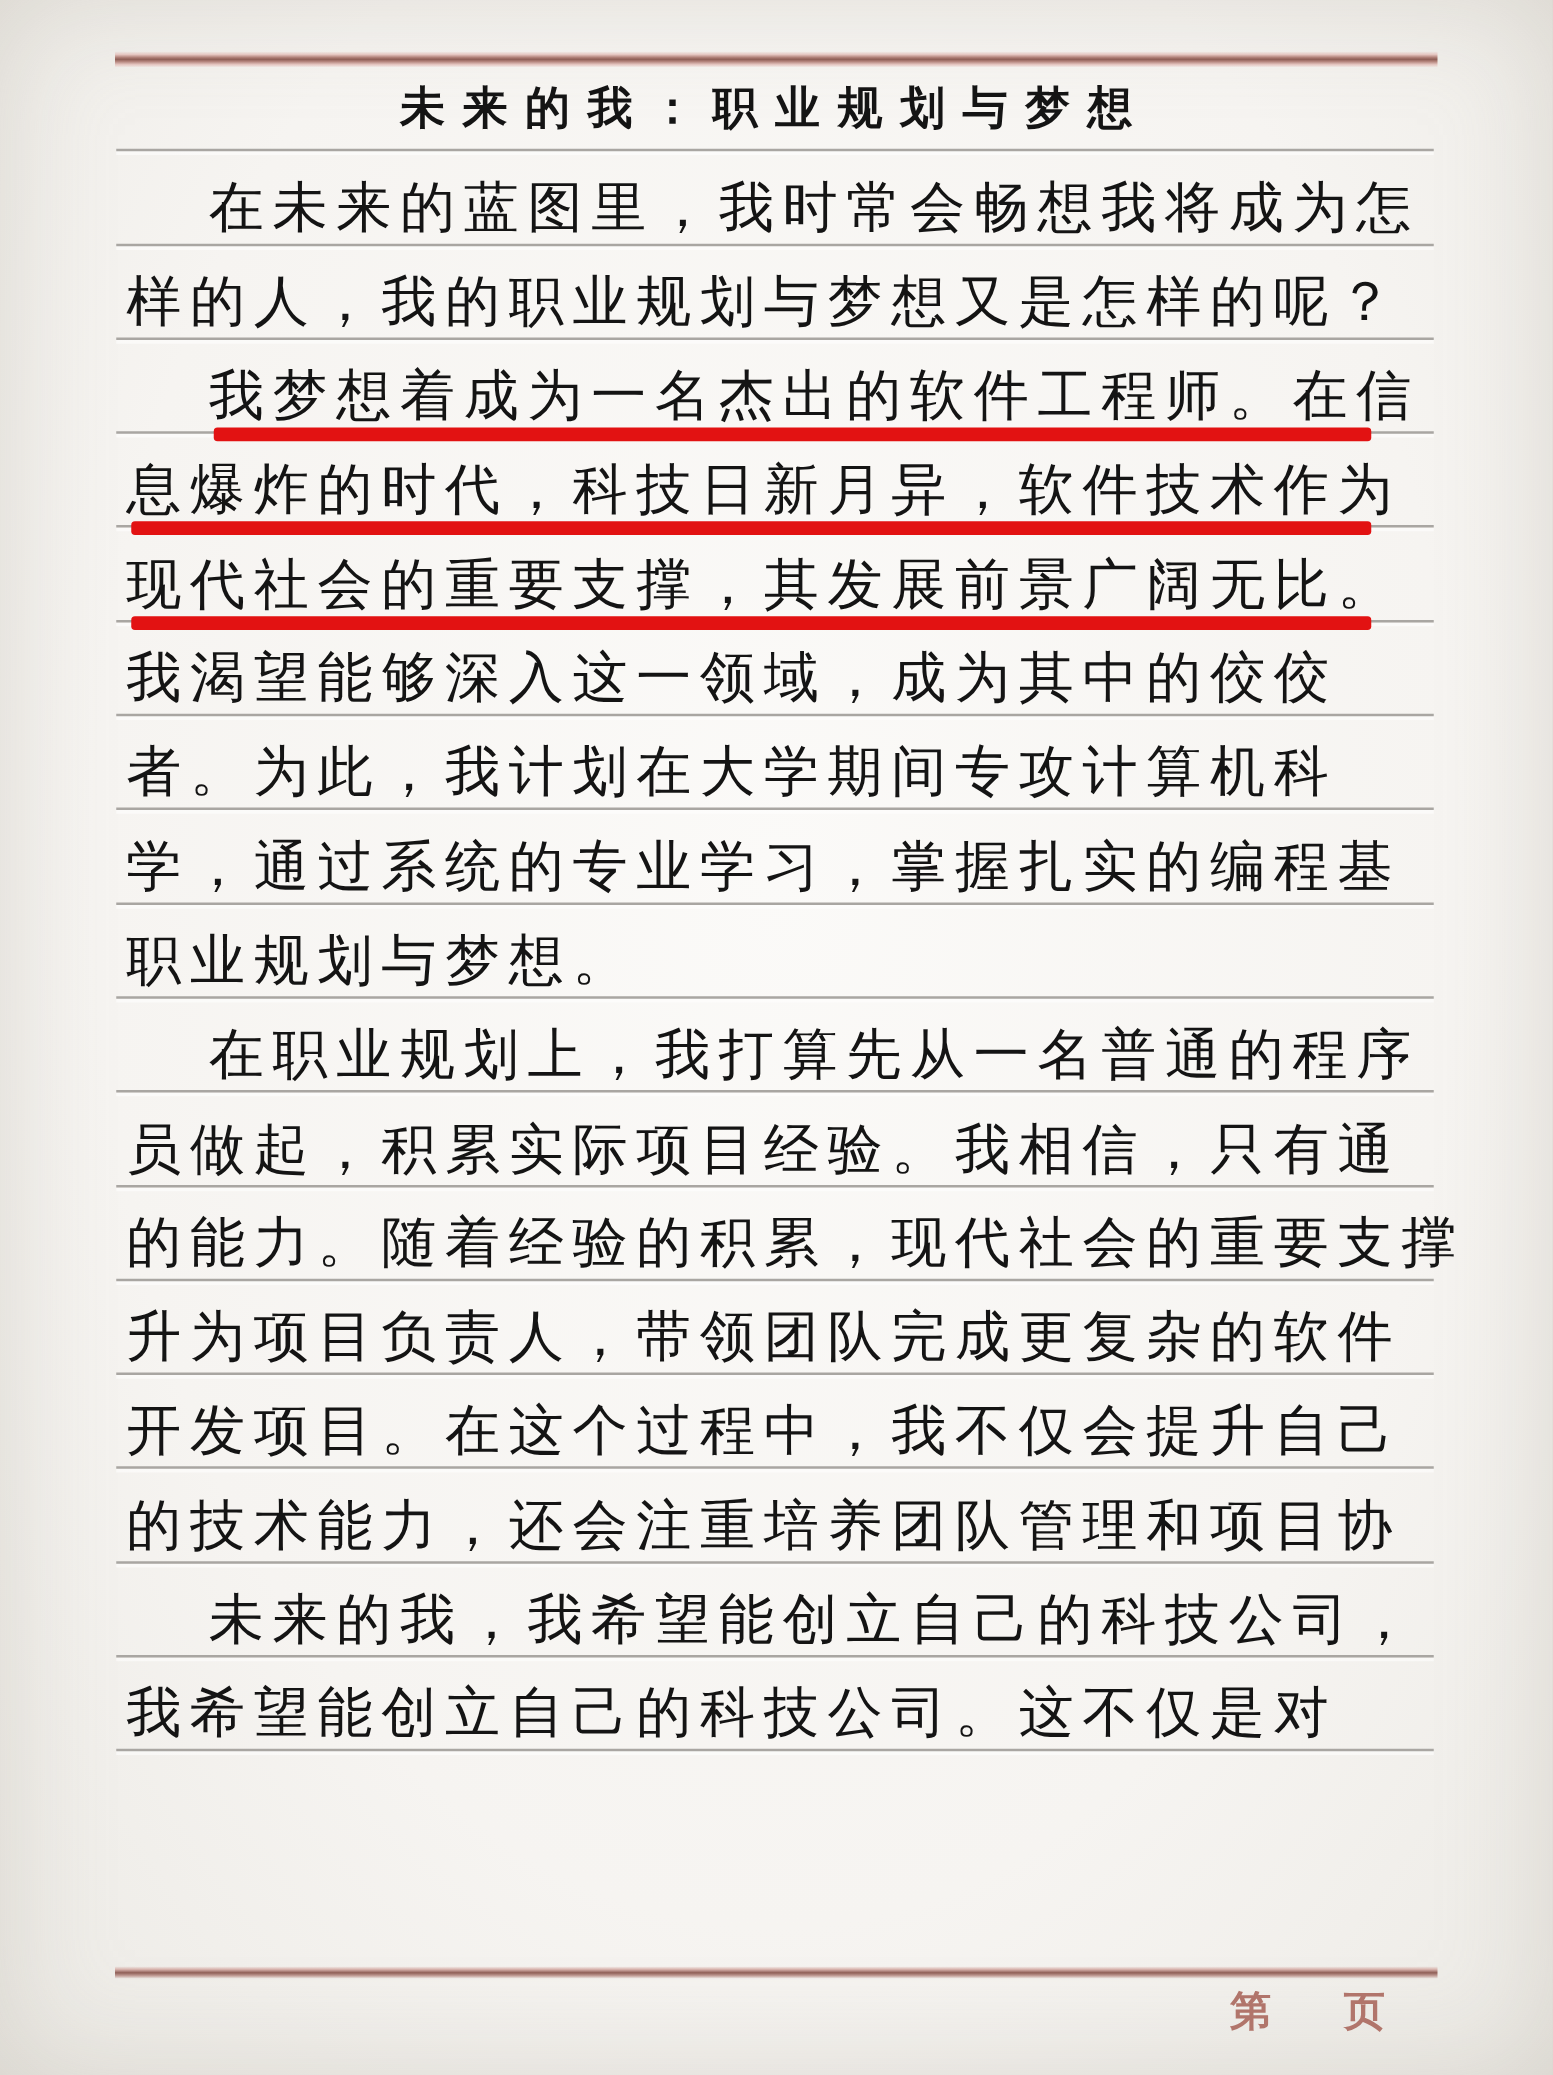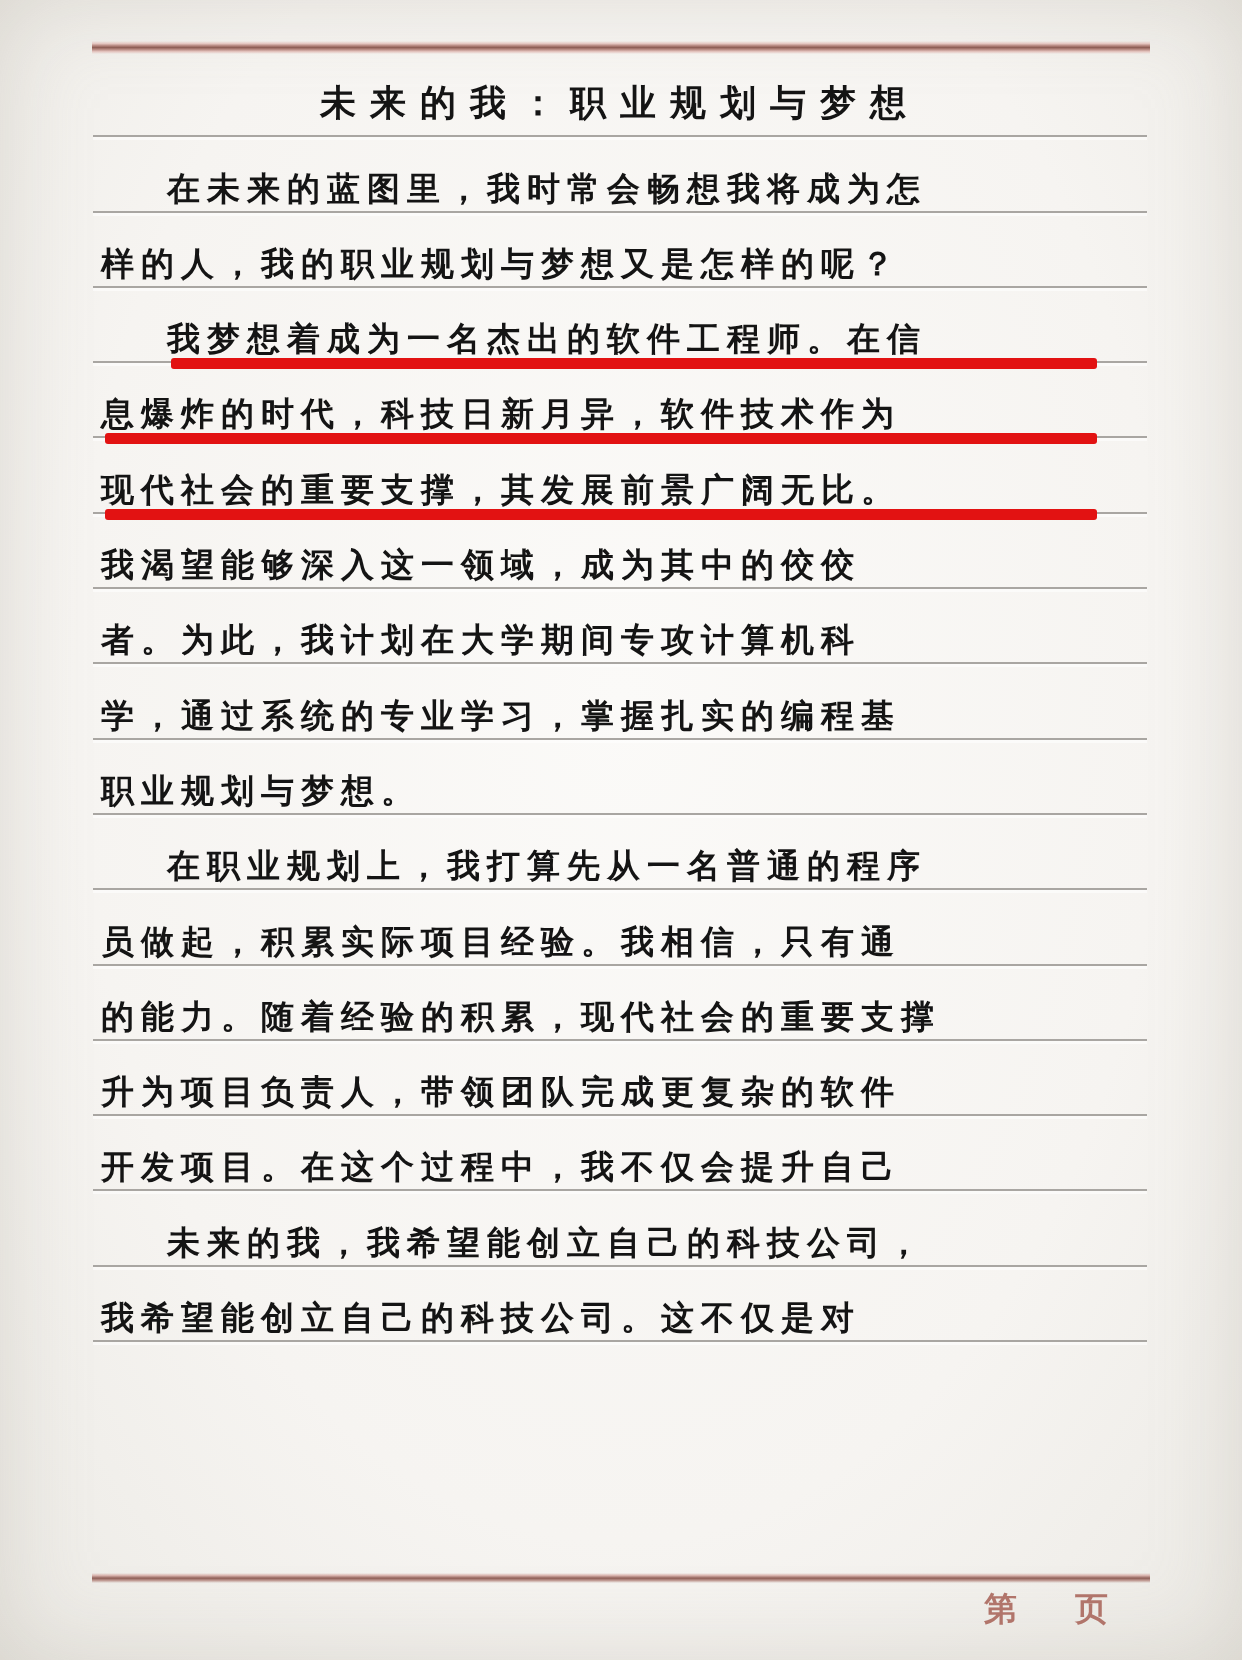--- a/index.html
+++ b/index.html
@@ -31,35 +31,35 @@
       var(--border-line) 50%, #b08078 62%, #e5c6c1 82%, rgba(240,220,216,0) 100%);
   }
   
   .bottom-border{
     position:absolute;top:1573px;left:92px;width:1058px;height:10px;
     background:linear-gradient(to bottom,
       rgba(240,220,216,0) 0%, #d8b3ad 25%, var(--border-line) 52%,
       #c09b94 75%, rgba(240,220,216,0) 100%);
   }
   .rows{
-    position:absolute;top:62px;left:93px;width:1054px;
+    position:absolute;top:46px;left:93px;width:1054px;
   }
   .row{
     position:relative;
     box-sizing:border-box;
     height:75.3px;
     border-bottom:2px solid var(--rule);
     box-shadow:0 3px 0 rgba(255,255,255,0.55);
     display:flex;align-items:flex-end;
     padding:0 0 6px 8px;
     white-space:nowrap;
   }
   .row.indent{padding-left:74px;}
   .line-text{
-    font-size:33px;font-weight:700;line-height:1;
+    font-size:44px;font-weight:400;line-height:1;
     letter-spacing:7px;color:var(--ink);
   }
   .title-row{justify-content:center;padding:0 0 15px 0;}
   .title{
     font-size:36px;font-weight:700;line-height:1;
     letter-spacing:14px;color:var(--ink);
   }
   .red-underline{
     position:absolute;bottom:-8px;left:12px;width:992px;height:11px;
     background:var(--red);border-radius:3px;z-index:3;
@@ -121,20 +121,23 @@
       </div>
       <div class="row">
         <span class="line-text">的能力。随着经验的积累，现代社会的重要支撑</span>
       </div>
       <div class="row">
         <span class="line-text">升为项目负责人，带领团队完成更复杂的软件</span>
       </div>
       <div class="row">
         <span class="line-text">开发项目。在这个过程中，我不仅会提升自己</span>
       </div>
+      <div class="row">
+        <span class="line-text">的技术能力，还会注重培养团队管理和项目协</span>
+      </div>
       <div class="row indent">
         <span class="line-text">未来的我，我希望能创立自己的科技公司，</span>
       </div>
       <div class="row">
         <span class="line-text">我希望能创立自己的科技公司。这不仅是对</span>
       </div>
     </div>
 
   <div class="bottom-border"></div>
 

